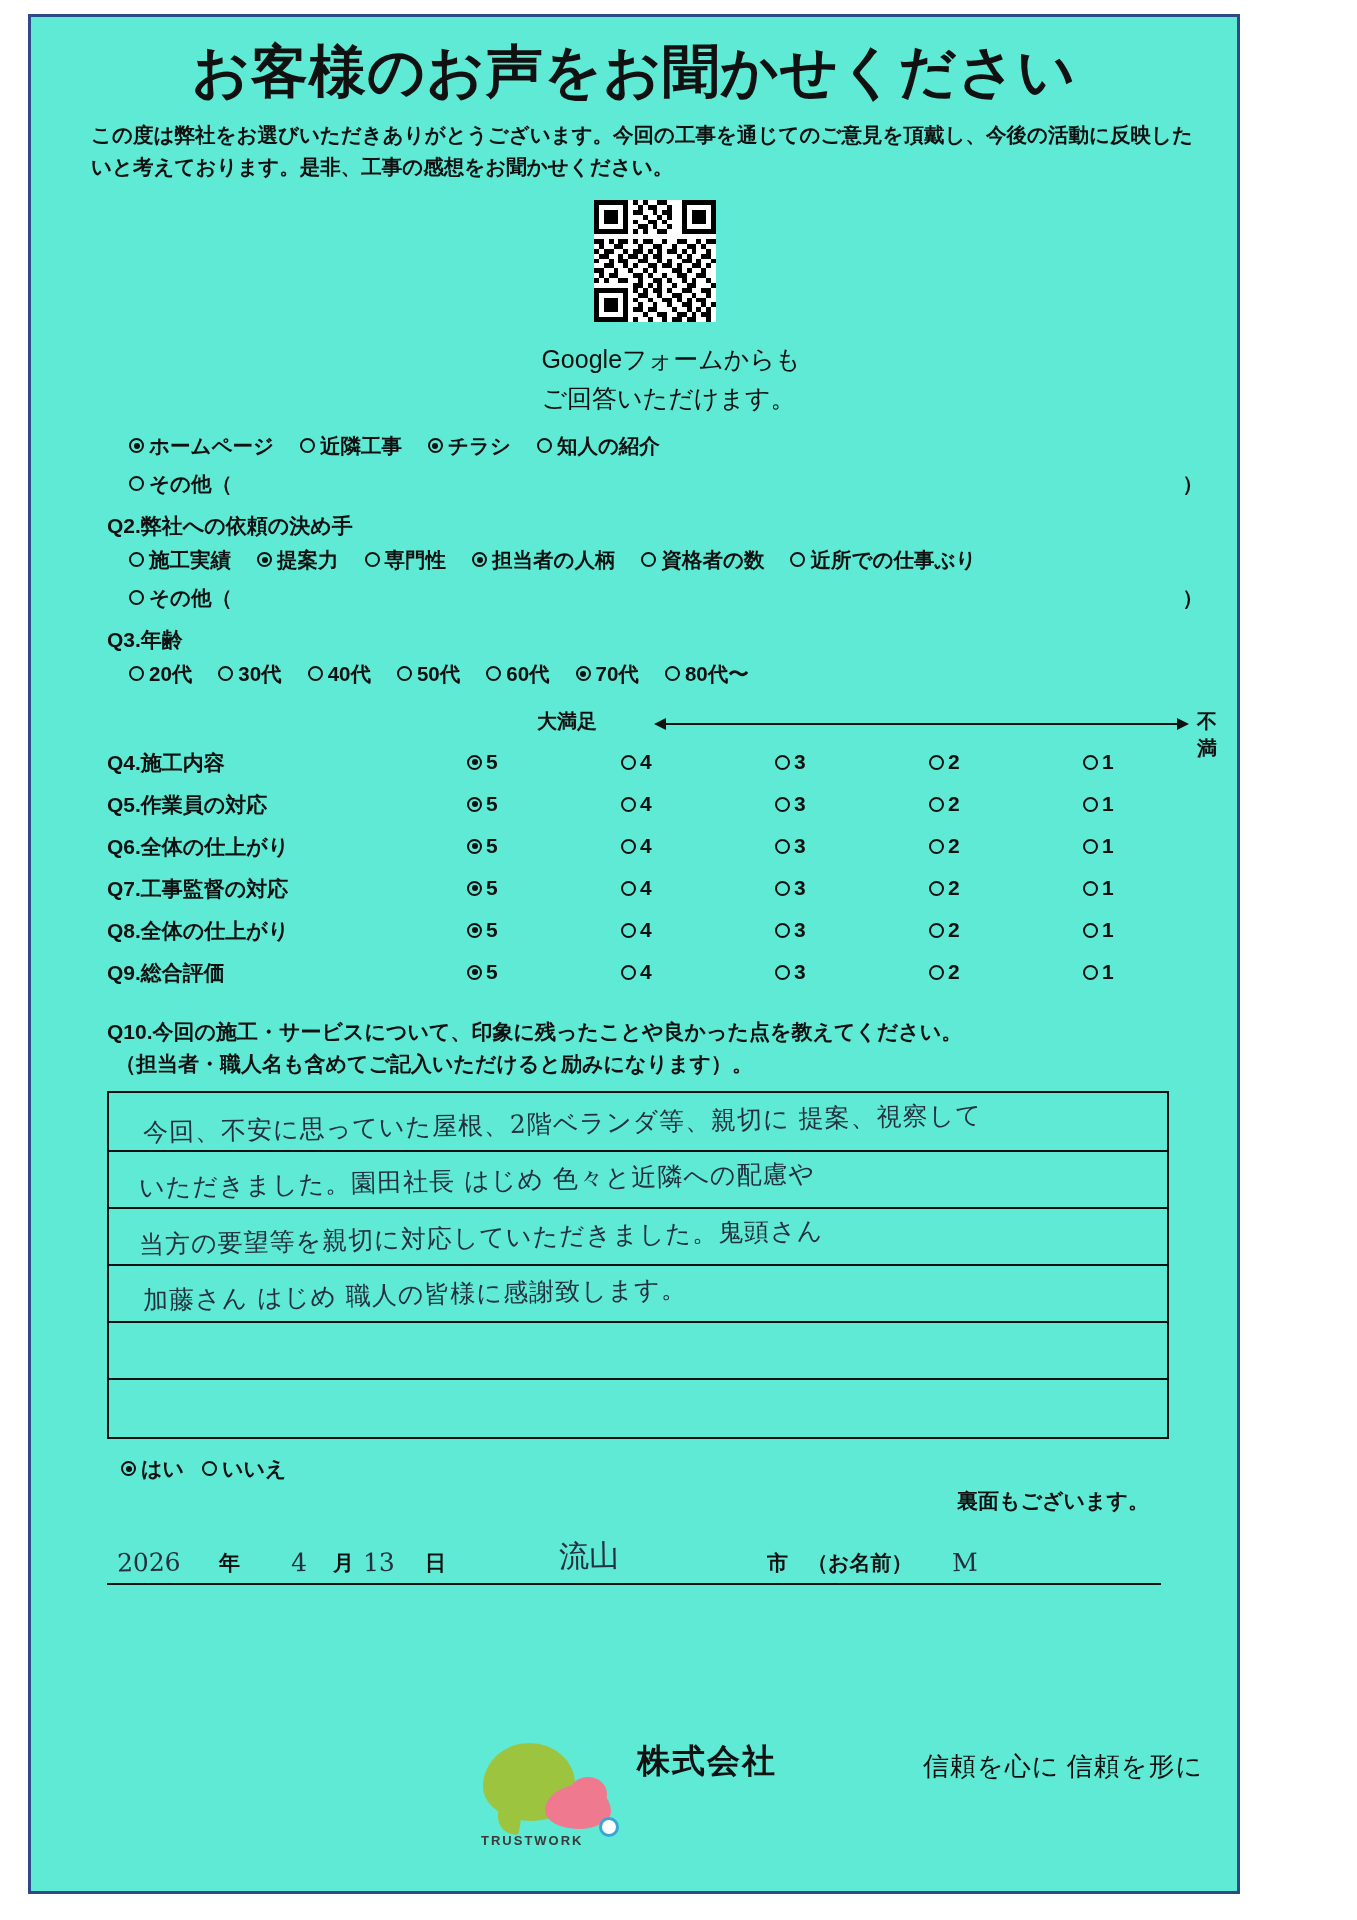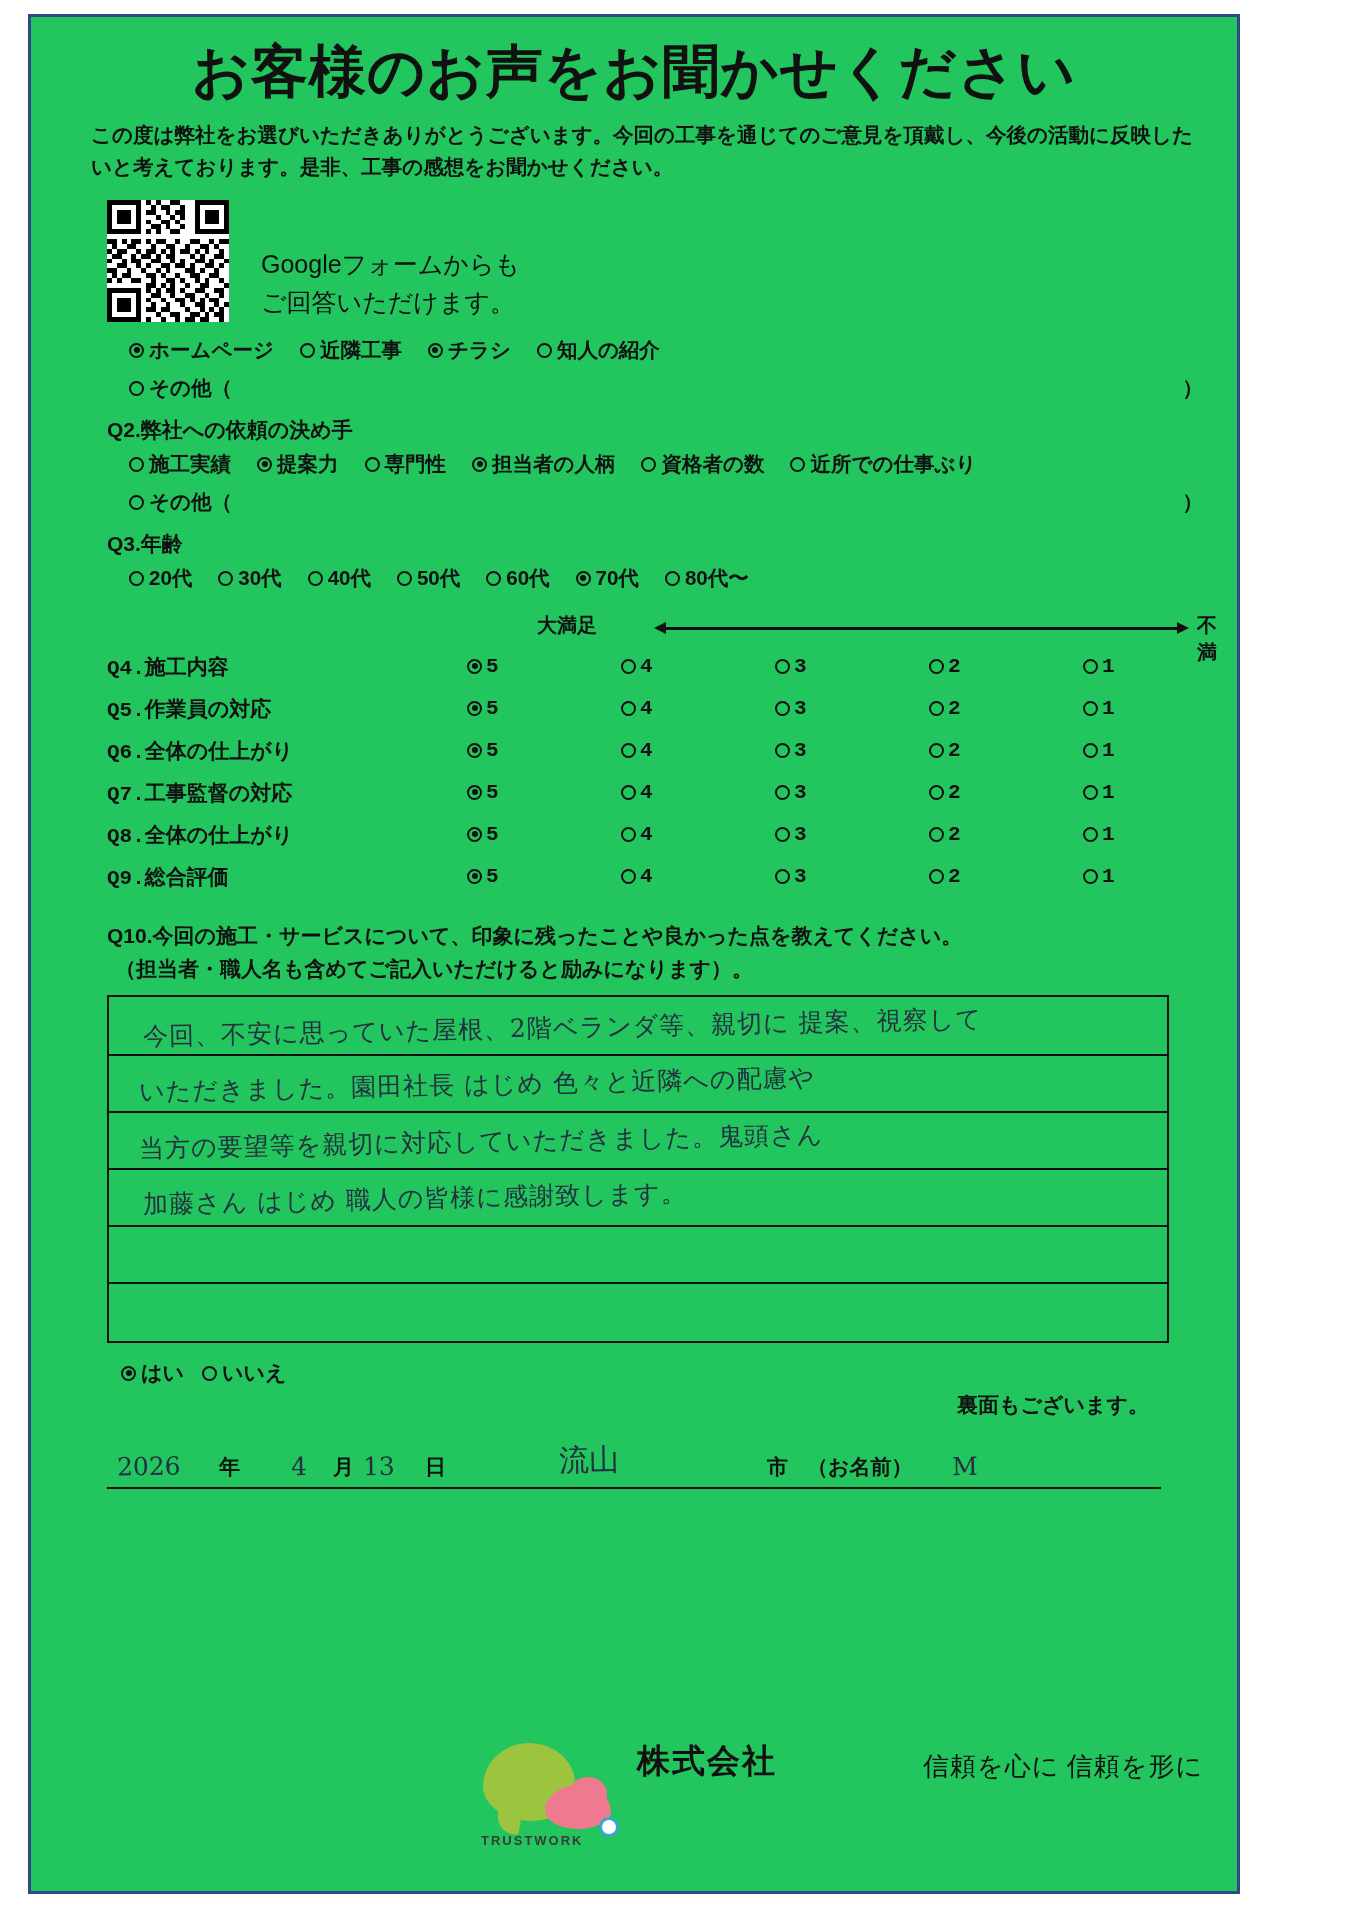--- a/index.html
+++ b/index.html
@@ -16,21 +16,21 @@
     overflow: hidden;
   }
   .page {
     position: absolute;
     left: 28px;
     top: 14px;
     width: 1212px;
     height: 1880px;
     border: 3px solid #2d4a86;
     box-sizing: border-box;
-    background: #22c55e;
+    background: #5eead4;
   }
   .inner {
     position: absolute;
     left: 0; top: 0; right: 0; bottom: 0;
     padding: 10px 34px 0 34px;
     box-sizing: border-box;
   }
   .title {
     text-align: center;
     font-size: 57px;
@@ -45,22 +45,23 @@
     font-size: 20.5px;
     font-weight: 700;
     line-height: 1.6;
     margin: 14px 6px 0 26px;
     color: #111;
   }
 
   
   .qr-row {
     display: flex;
-    align-items: flex-end;
+    align-items: center;
     margin: 16px 0 0 42px;
+    flex-direction: column;
   }
   .qr {
     width: 122px;
     height: 122px;
     flex: 0 0 auto;
     image-rendering: pixelated;
   }
   .qr-text {
     margin-left: 32px;
     margin-top: 18px;
@@ -158,21 +159,20 @@
     border-bottom: 6px solid transparent;
   }
   .arrow-l { left: 0; border-right: 12px solid #111; }
   .arrow-r { right: 0; border-left: 12px solid #111; }
 
   table.rating {
     margin-left: 42px;
     border-collapse: collapse;
     width: 1130px;
     margin-top: 2px;
-    font-family: Liberation Mono, monospace;
   }
   table.rating td {
     font-size: 21px;
     font-weight: 700;
     padding: 7px 0;
     vertical-align: middle;
   }
   td.rlabel { width: 360px; }
   td.rcell { text-align: left; width: 154px; }
   .rcell .radio { margin-right: 4px; }

